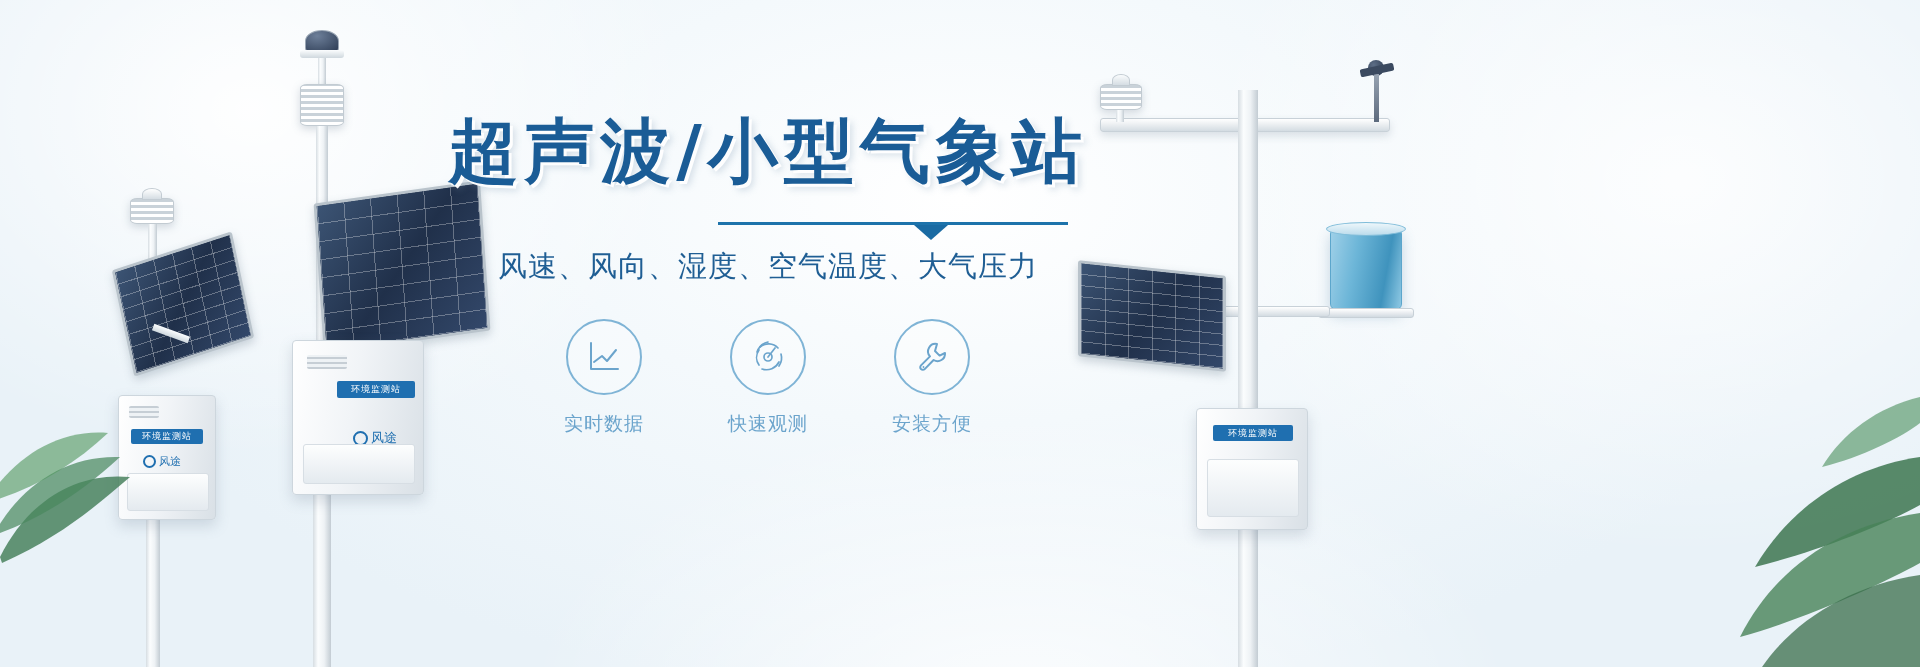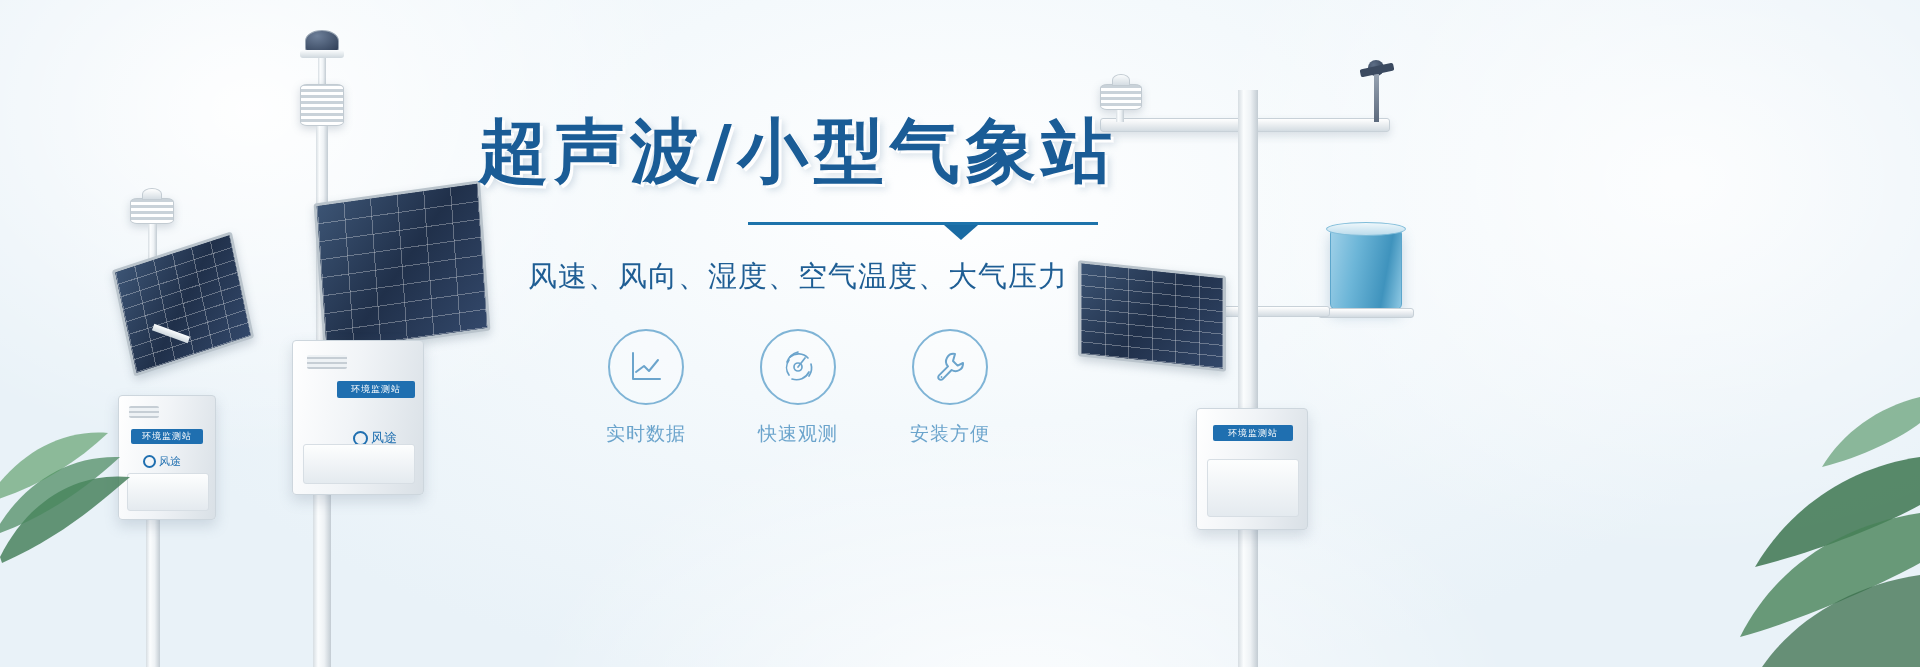--- a/index.html
+++ b/index.html
@@ -24,21 +24,21 @@
   .sky-wash-a { left: -200px; top: -240px; width: 900px; height: 700px;
     background: radial-gradient(ellipse at center, rgba(255,255,255,.95), rgba(255,255,255,0) 70%); }
   .sky-wash-b { right: -260px; top: -200px; width: 1000px; height: 760px;
     background: radial-gradient(ellipse at center, rgba(255,255,255,.85), rgba(255,255,255,0) 70%); }
   .sky-wash-c { left: 520px; bottom: -340px; width: 1000px; height: 600px;
     background: radial-gradient(ellipse at center, rgba(255,255,255,.8), rgba(255,255,255,0) 70%); }
 
   
   .content {
     position: absolute;
-    left: 448px;
+    left: 418px;
     top: 110px;
     width: 700px;
     text-align: center;
     z-index: 30;
   }
   .headline {
     font-family: "DejaVu Sans", "Liberation Sans", sans-serif;
     font-size: 70px;
     font-weight: bold;
     color: #1a5c96;
@@ -67,27 +67,27 @@
     border-top: 15px solid #1a6ba3;
   }
   .subline {
     font-family: "DejaVu Sans", "Liberation Sans", sans-serif;
     font-size: 29px;
     color: #1f5e94;
     letter-spacing: 1px;
     line-height: 1.6;
     white-space: nowrap;
   }
-  .sublines { margin-top: 16px; }
+  .sublines { margin-top: 6px; }
 
   
   .features {
     display: flex;
     justify-content: center;
-    gap: 42px;
+    gap: 54px;
     margin-top: 30px;
   }
   .feature { width: 110px; text-align: center; }
   .feature .ring {
     width: 76px; height: 76px;
     margin: 0 auto;
     border: 2px solid #7fb4d6;
     border-radius: 50%;
     display: flex; align-items: center; justify-content: center;
     background: rgba(255,255,255,.25);

